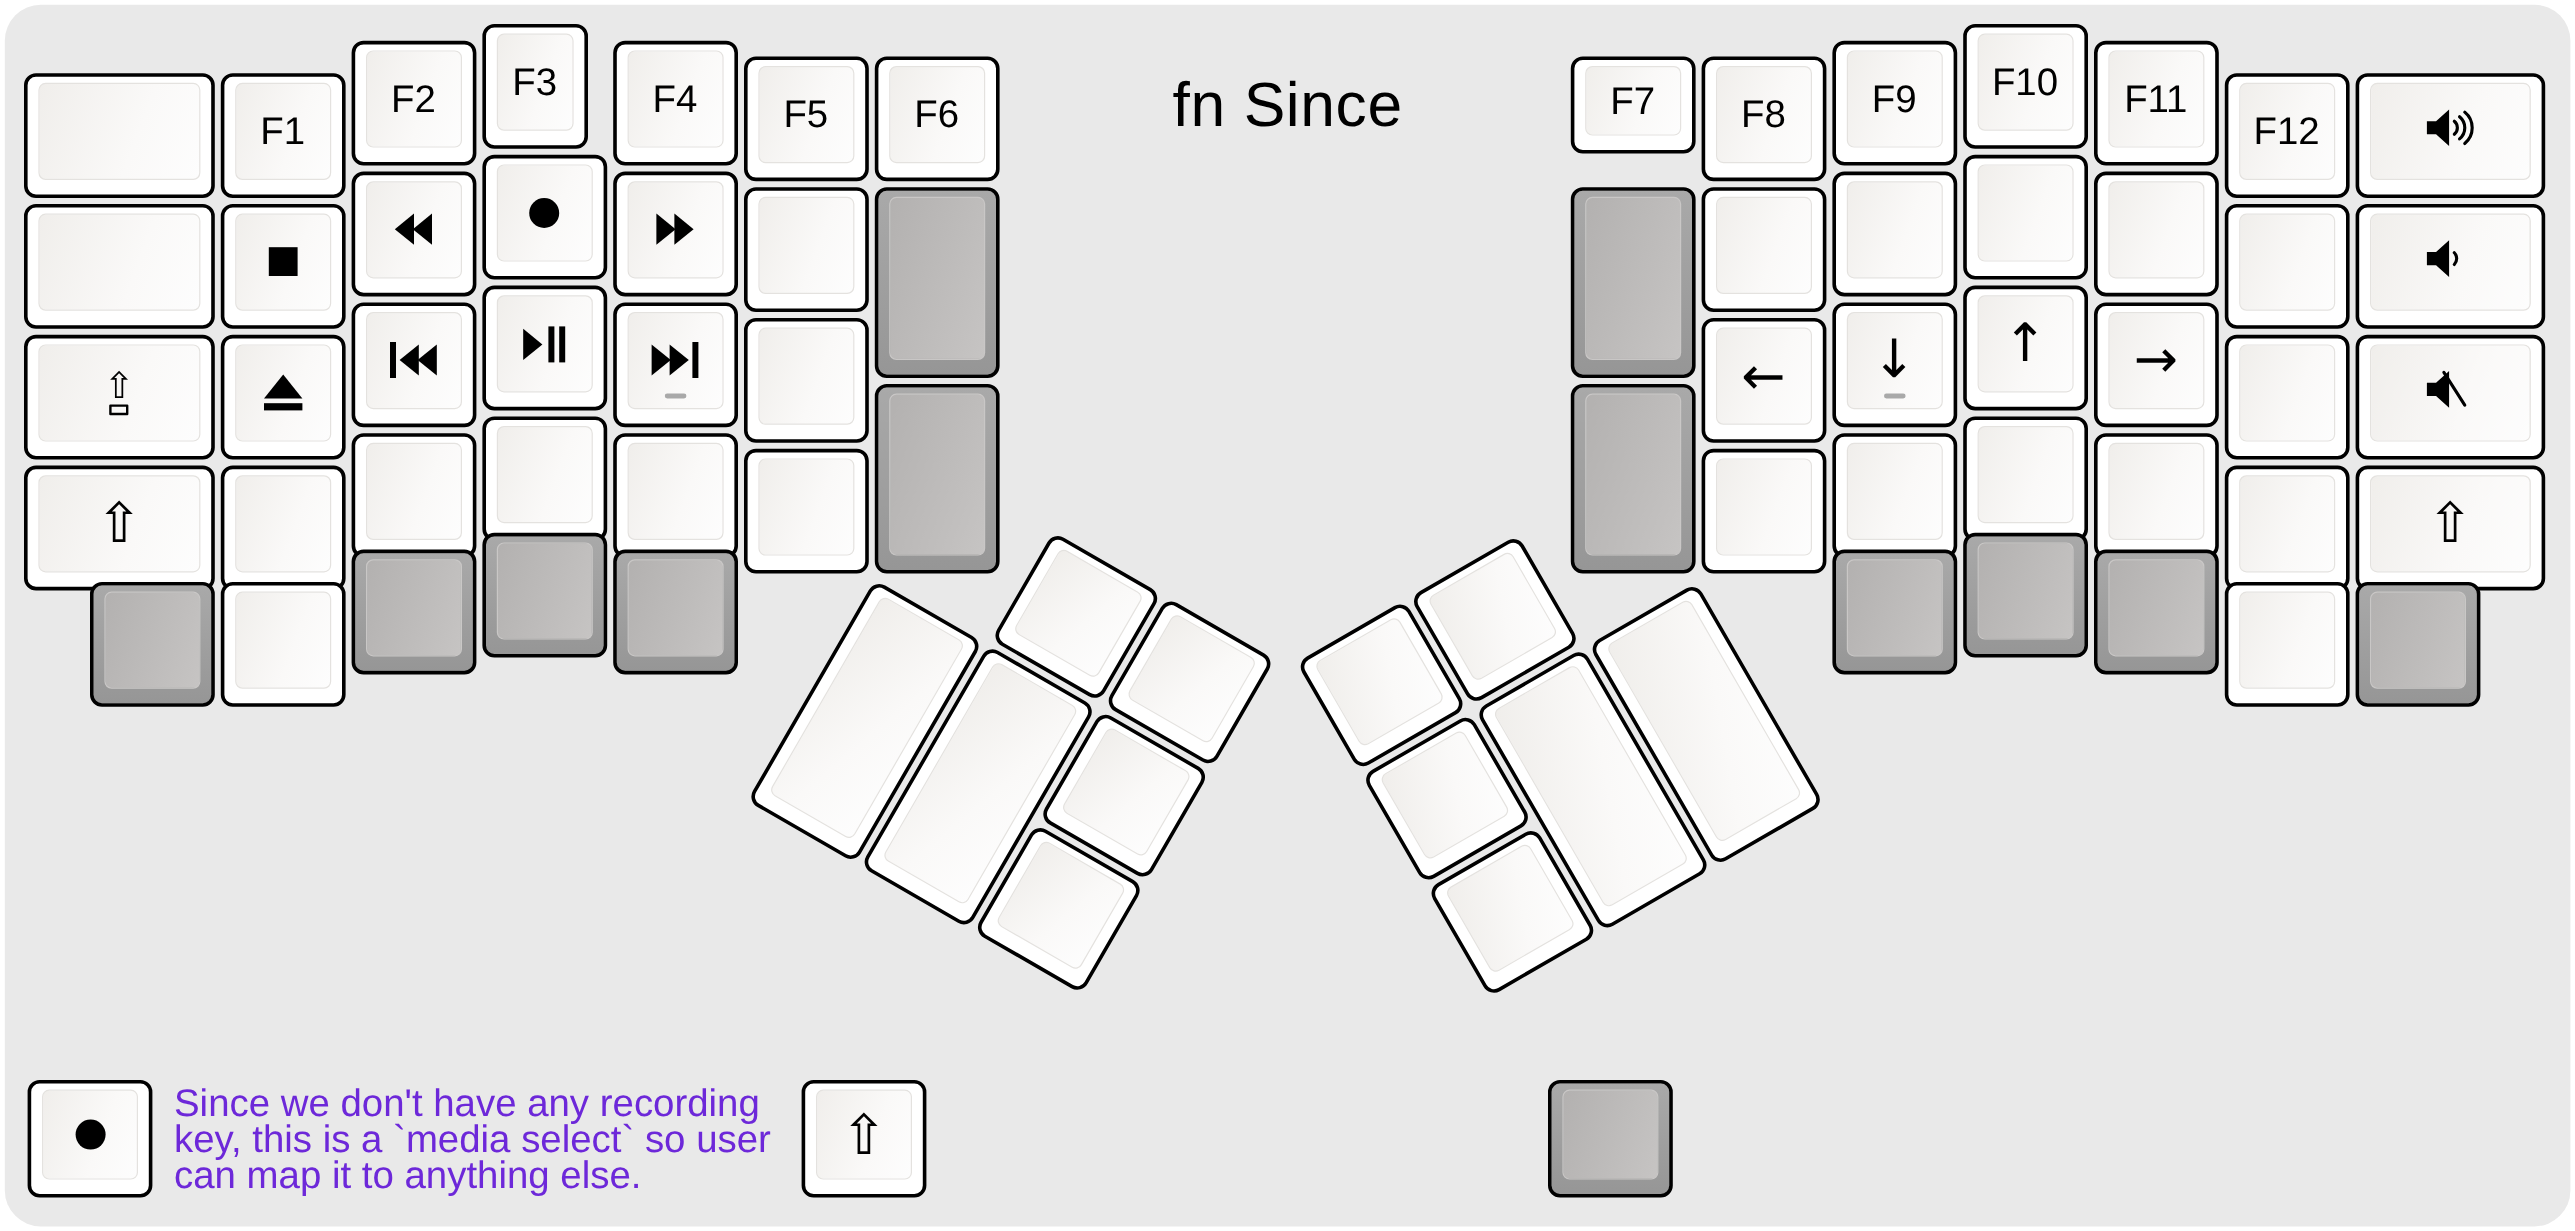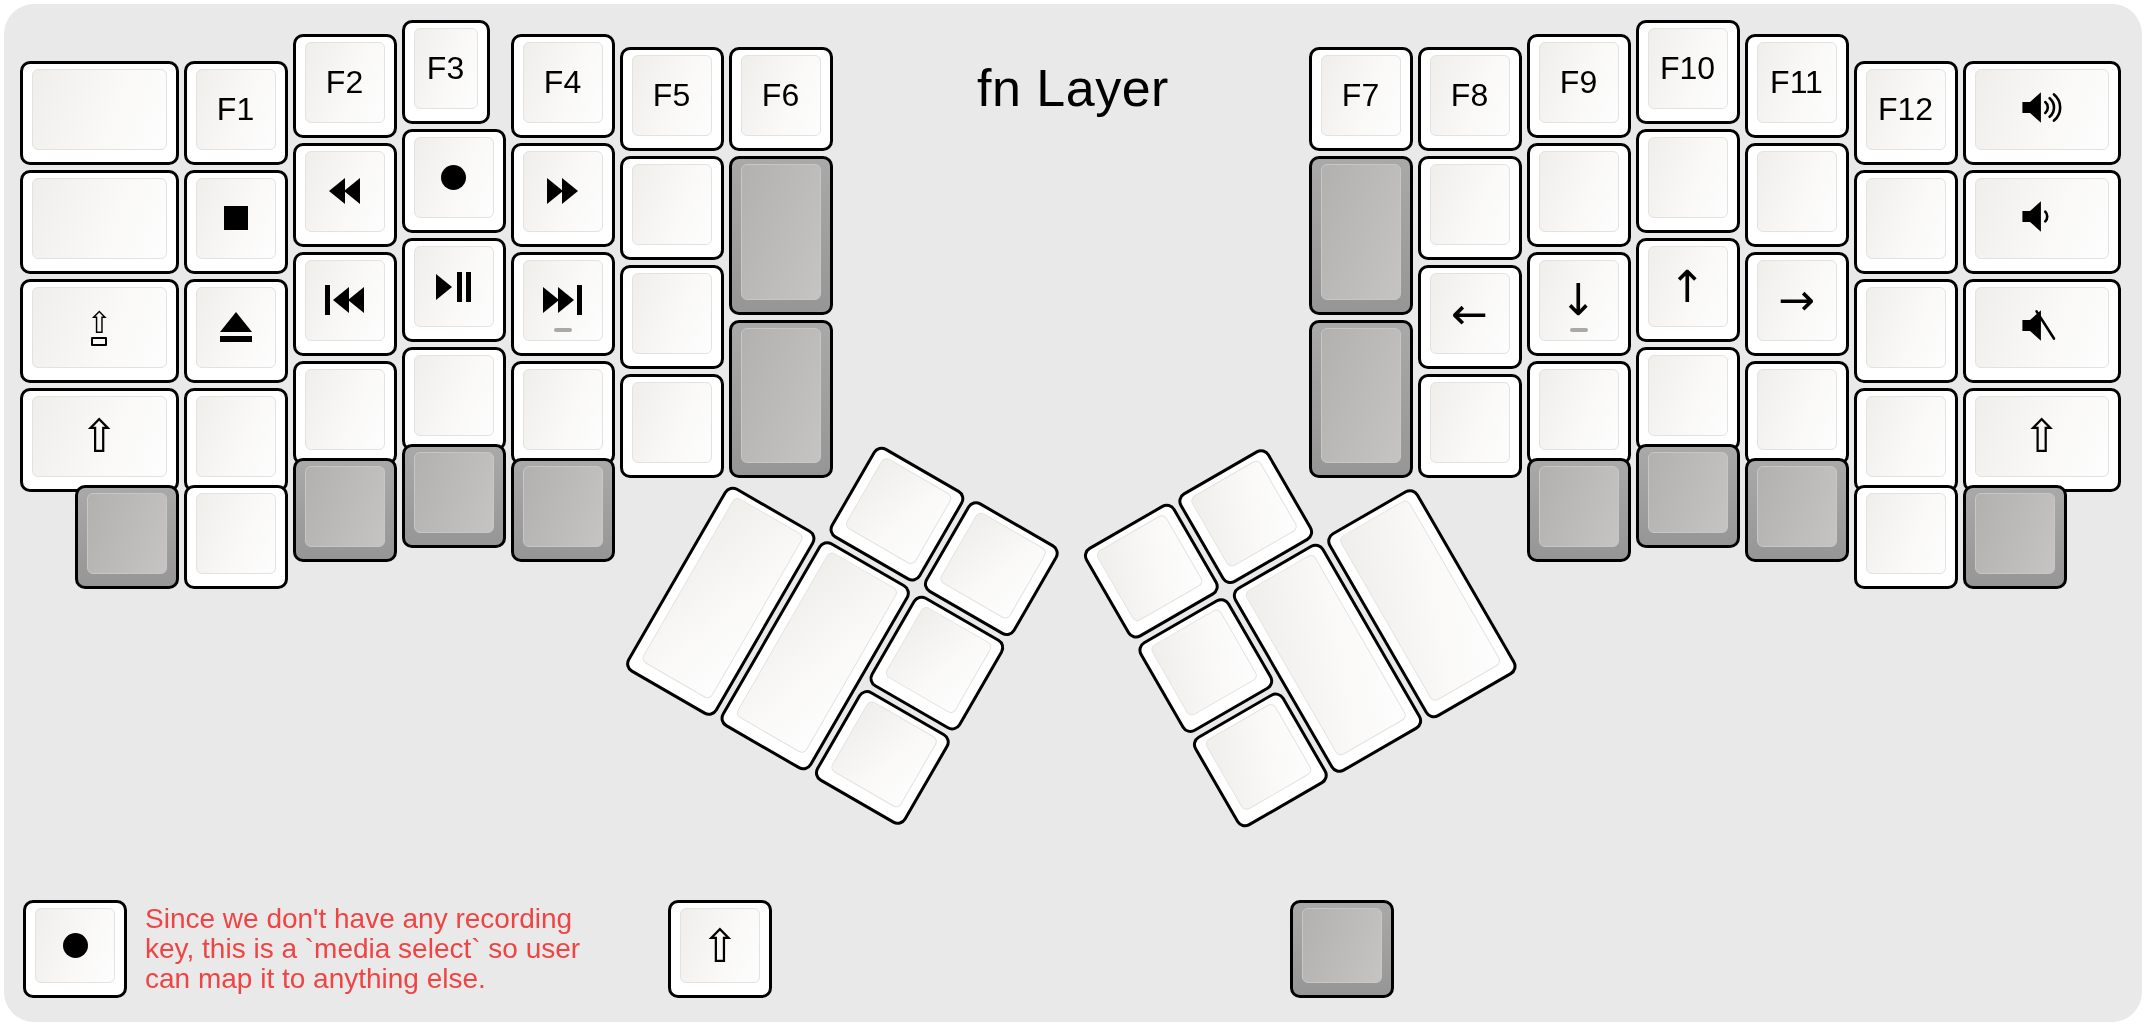--- a/index.html
+++ b/index.html
@@ -45,21 +45,21 @@
   .arr{font-family:"DejaVu Sans",sans-serif;font-size:44px;line-height:1}
   .vol svg polygon{fill:#000}
   .vol svg .w{fill:none;stroke:#000;stroke-width:2.4;stroke-linecap:round}
 
   
   .legend{position:absolute;inset:0}
   .legend-item{position:absolute;display:flex;align-items:center;gap:18px;height:98px}
   .li-0{left:23px;top:900px}
   .li-1{left:668px;top:900px;gap:23px}
   .li-2{left:1290px;top:900px;gap:27px}
-  .legend-text{font-size:28px;line-height:30px;white-space:pre-line;color:#ef4444}
+  .legend-text{font-size:32px;line-height:30px;white-space:pre-line;color:#6d28d9}
 </style>
 </head>
 <body>
 
 <div class="panel"></div>
 <div id="keyboard">
     <div class="kgroup" style="left: 20px; top: 20px;">
       <div class="key white" style="left: 0px; top: 40.875px; width: 158.5px; height: 104px;">
         <div class="cap"></div>
       </div>
@@ -208,21 +208,21 @@
         <div class="cap"></div>
       </div>
       <div class="key gray" style="left: 381.5px; top: 424.01px; width: 104px; height: 104px;">
         <div class="cap"></div>
       </div>
       <div class="key gray" style="left: 490.5px; top: 437.635px; width: 104px; height: 104px;">
         <div class="cap"></div>
       </div>
     </div>
     <div class="kgroup" style="left: 1308.5px; top: 20px;">
-      <div class="key white" style="left: 0px; top: 27.25px; width: 104px; height: 104px; text-align: right;">
+      <div class="key white" style="left: 0px; top: 27.25px; width: 104px; height: 81px; text-align: right;">
         <div class="cap">
           <span class="klabel">F7</span>
         </div>
       </div>
       <div class="key gray" style="left: 0px; top: 136.25px; width: 104px; height: 158.5px;">
         <div class="cap"></div>
       </div>
       <div class="key gray" style="left: 0px; top: 299.75px; width: 104px; height: 158.5px;">
         <div class="cap"></div>
       </div>
@@ -386,21 +386,21 @@
         <div class="cap"></div>
       </div>
       <div class="key white" style="left: -327px; top: 0px; width: 104px; height: 104px;">
         <div class="cap"></div>
       </div>
       <div class="key white" style="left: -327px; top: 109px; width: 104px; height: 104px;">
         <div class="cap"></div>
       </div>
     </div>
   </div>
-<div class="title">fn Layer</div>
+<div class="title">fn Since</div>
 
 <div class="legend">
   <div class="legend-item li-0">
     <div class="slot">
         <div class="key white legend-key" style="width: 104px; height: 98px;">
           <div class="cap">
             <div class="dot"></div>
           </div>
         </div>
       </div>

